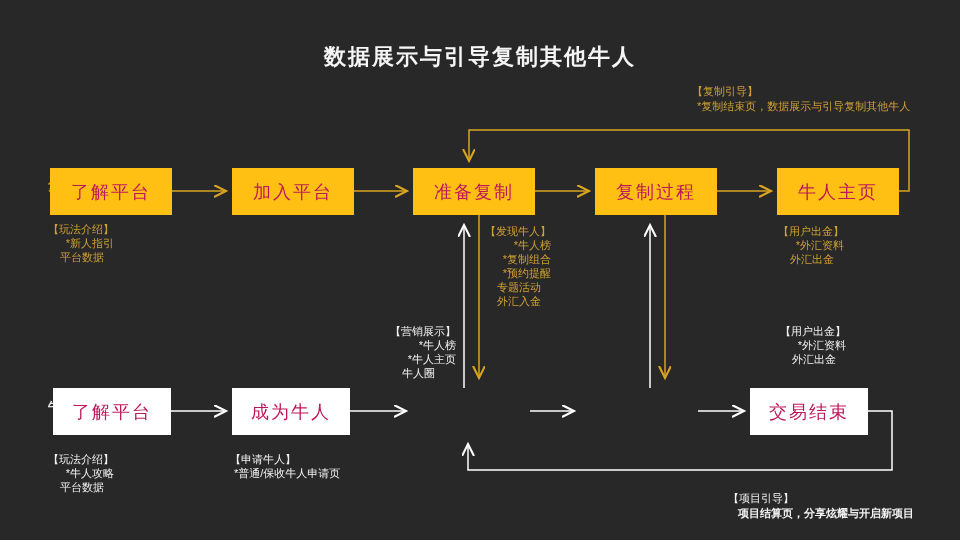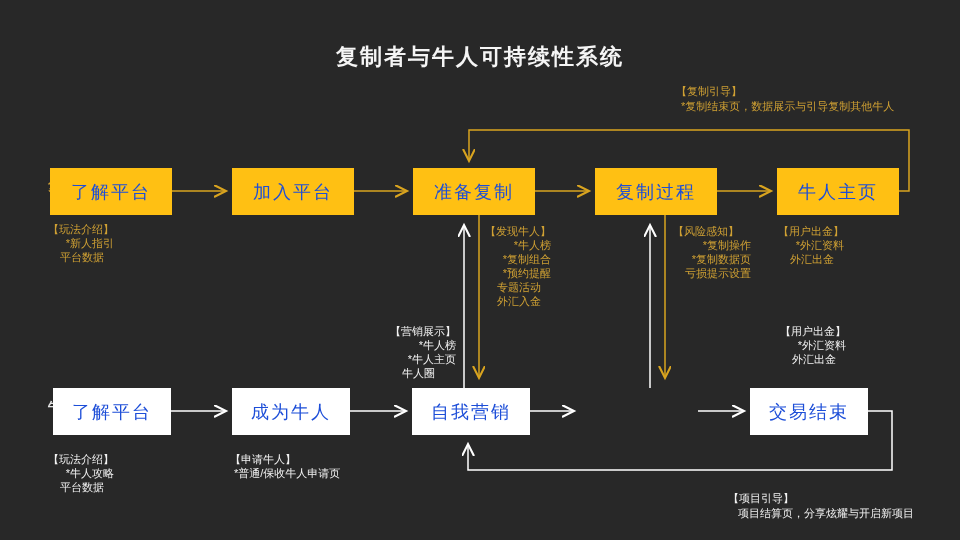--- a/index.html
+++ b/index.html
@@ -12,47 +12,47 @@
     position:absolute;left:0;top:42px;width:960px;text-align:center;
     color:#f5f5f5;font-size:22px;font-weight:bold;letter-spacing:2px;
   }
   .wires{position:absolute;left:0;top:0;width:960px;height:540px;}
   .routelabel{position:absolute;font-size:12px;font-weight:bold;margin-top:36px;}
   .routelabel.gold{color:#cfa033;}
   .routelabel.white{color:#e5e5e5;}
   .fbox{
     position:absolute;width:122px;height:47px;top:168px;
     display:flex;align-items:center;justify-content:center;
-    font-size:18px;color:#1d4ed8;letter-spacing:2px;
+    font-size:18px;color:#be185d;letter-spacing:2px;
   }
   .fbox.yellow{background:#ffc013;}
   .fbox.white{background:#ffffff;top:388px;width:118px;}
   .tb0{left:50px}.tb1{left:232px}.tb2{left:413px}.tb3{left:595px}.tb4{left:777px}
   .bb0{left:53px}.bb1{left:232px}.bb2{left:412px}.bb3{left:580px}.bb4{left:750px}
   .note{position:absolute;font-size:11px;line-height:14px;white-space:nowrap;}
   .note.gold{color:#cfa033;}
   .note.white{color:#f2f2f2;}
   .note span{display:block;}
   .note .star{padding-left:4px;text-align:right;}
   .note .plain{padding-left:12px;}
   .n1{left:48px;top:222px}.n2{left:230px;top:222px}.n3{left:485px;top:224px}
   .n4{left:673px;top:224px}.n5{left:778px;top:224px}
   .m1{left:390px;top:324px}.m2{left:555px;top:328px}.m3{left:780px;top:324px}
   .b1{left:48px;top:452px}.b2{left:230px;top:452px}
-  .looptop{left:676px;top:84px;line-height:15px;}
+  .looptop{left:692px;top:84px;line-height:15px;}
   .loopbottom{left:728px;top:481px;line-height:15px;margin-top:10px;}
   .looptop .star{padding-left:5px;}
-  .loopbottom .plain{padding-left:10px;}
+  .loopbottom .plain{padding-left:10px;font-weight:bold;}
 </style>
 </head>
 <body>
 
 <div class="stage">
 
-  <div class="title">复制者与牛人可持续性系统</div>
+  <div class="title">数据展示与引导复制其他牛人</div>
 
   <svg class="wires" width="960" height="540" viewBox="0 0 960 540">
     <defs>
       <marker id="ay" markerWidth="10" markerHeight="10" refX="8" refY="4" orient="auto">
         <path d="M0,0 L8,4 L0,8" fill="none" stroke="#d9a41f" stroke-width="1.4"></path>
       </marker>
       <marker id="aw" markerWidth="10" markerHeight="10" refX="8" refY="4" orient="auto">
         <path d="M0,0 L8,4 L0,8" fill="none" stroke="#ffffff" stroke-width="1.4"></path>
       </marker>
     </defs>
@@ -92,26 +92,20 @@
     <span class="plain">平台数据</span>
   </div>
   <div class="note gold n3">
     <span class="hdr">【发现牛人】</span>
     <span class="star">*牛人榜</span>
     <span class="star">*复制组合</span>
     <span class="star">*预约提醒</span>
     <span class="plain">专题活动</span>
     <span class="plain">外汇入金</span>
   </div>
-  <div class="note gold n4">
-    <span class="hdr">【风险感知】</span>
-    <span class="star">*复制操作</span>
-    <span class="star">*复制数据页</span>
-    <span class="plain">亏损提示设置</span>
-  </div>
   <div class="note gold n5">
     <span class="hdr">【用户出金】</span>
     <span class="star">*外汇资料</span>
     <span class="plain">外汇出金</span>
   </div>
   <div class="note gold looptop">
     <span class="hdr">【复制引导】</span>
     <span class="star">*复制结束页，数据展示与引导复制其他牛人</span>
   </div>
 
@@ -124,21 +118,20 @@
   <div class="note white m3">
     <span class="hdr">【用户出金】</span>
     <span class="star">*外汇资料</span>
     <span class="plain">外汇出金</span>
   </div>
 
   <div class="routelabel white" style="left:48px;top:362px">牛人路线:</div>
 
   <div class="fbox white bb0">了解平台</div>
   <div class="fbox white bb1">成为牛人</div>
-  <div class="fbox white bb2">自我营销</div>
   <div class="fbox white bb4">交易结束</div>
 
   <div class="note white b1">
     <span class="hdr">【玩法介绍】</span>
     <span class="star">*牛人攻略</span>
     <span class="plain">平台数据</span>
   </div>
   <div class="note white b2">
     <span class="hdr">【申请牛人】</span>
     <span class="star">*普通/保收牛人申请页</span>

